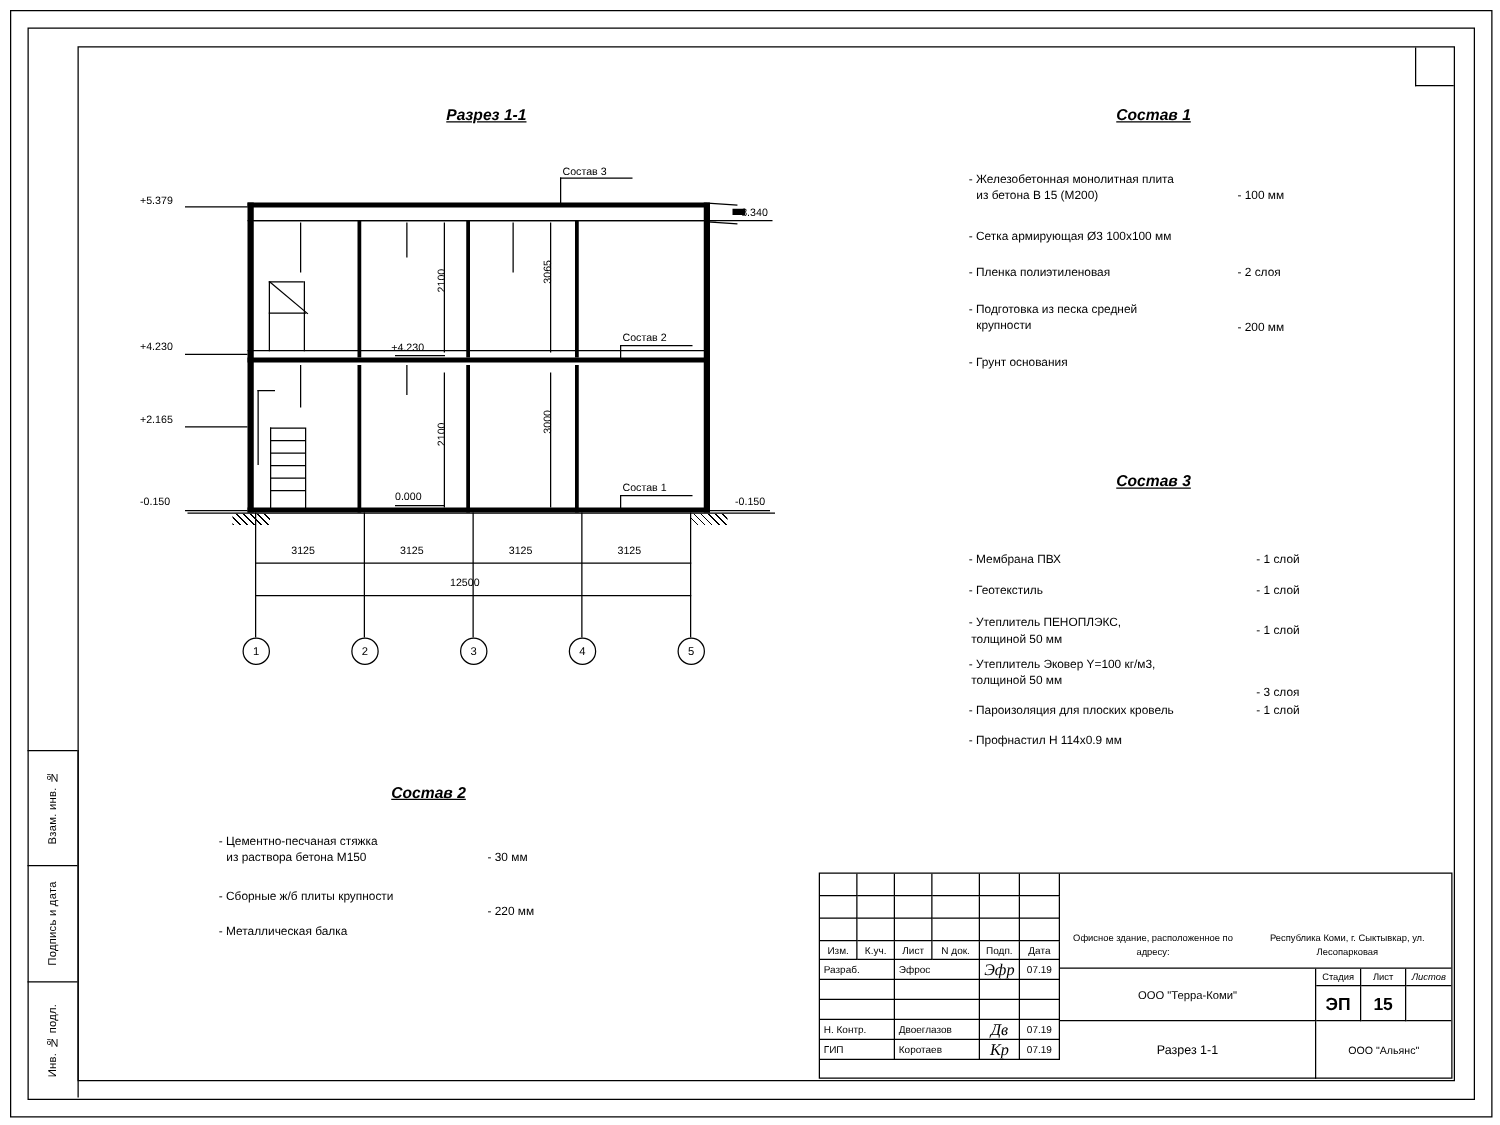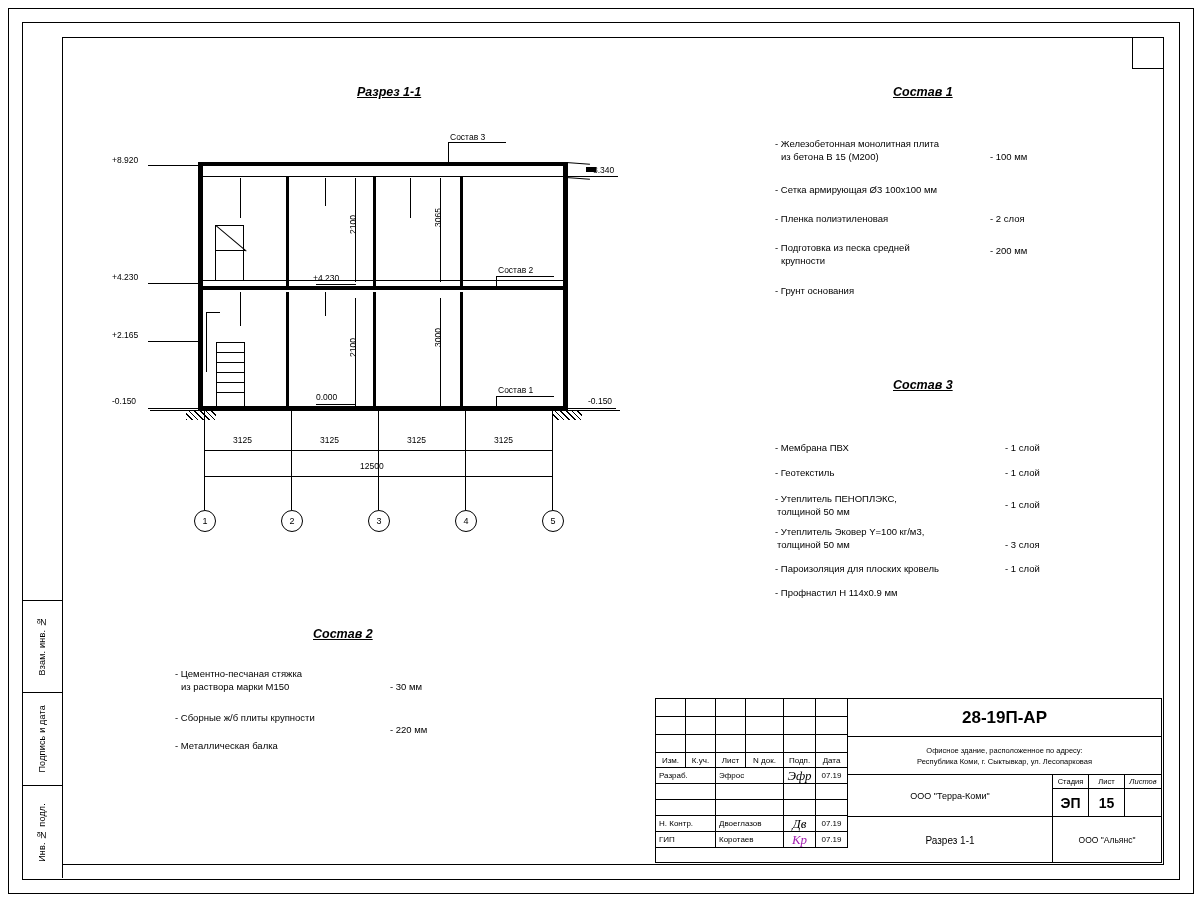--- a/index.html
+++ b/index.html
@@ -28,21 +28,21 @@
   .lbl{position:absolute;font-size:8.5px;white-space:nowrap;}
   .circ{position:absolute;width:20px;height:20px;border:1px solid #000;border-radius:50%;display:flex;align-items:center;justify-content:center;font-size:9px;}
   .hatch{position:absolute;background:repeating-linear-gradient(45deg,#000 0 1px,transparent 1px 4px);}
   .wall{position:absolute;background:#000;}
   
   #tb{position:absolute;left:655px;top:698px;width:507px;height:165px;border:1px solid #000;box-sizing:border-box;font-size:8px;}
   #tb .c{position:absolute;box-sizing:border-box;border-right:1px solid #000;border-bottom:1px solid #000;display:flex;align-items:center;justify-content:center;text-align:center;padding:0 1px;overflow:hidden;}
   #tb .nb{border-right:none;}
   #tb .nbb{border-bottom:none;}
   .sig{font-family:"Liberation Serif",serif;font-style:italic;font-size:13px;}
-  .sigblue{color:#a21caf;}
+  .sigblue{color:#000000;}
 </style>
 </head>
 <body>
 
 <div id="sheet">
 
   <div class="frame-outer"></div>
   <div class="frame-inner"></div>
 
   <div class="vcol">
@@ -80,21 +80,21 @@
   <div class="spec" style="left:775px;top:183px;">
     <div>- Сетка армирующая Ø3 100х100 мм</div>
   </div>
   <div class="spec" style="left:775px;top:212px;">
     <div>- Пленка полиэтиленовая</div>
     <span class="val" style="top:0">-  2 слоя</span>
   </div>
   <div class="spec" style="left:775px;top:241px;">
     <div>- Подготовка из песка средней</div>
     <div style="padding-left:6px">крупности</div>
-    <span class="val" style="top:3px">- 200 мм</span>
+    <span class="val" style="top:15px">- 200 мм</span>
   </div>
   <div class="spec" style="left:775px;top:284px;">
     <div>- Грунт основания</div>
   </div>
 
   <div class="spec" style="left:775px;top:441px;">
     <div>- Мембрана ПВХ</div>
     <span class="val2" style="top:0">- 1 слой</span>
   </div>
   <div class="spec" style="left:775px;top:466px;">
@@ -102,33 +102,33 @@
     <span class="val2" style="top:0">- 1 слой</span>
   </div>
   <div class="spec" style="left:775px;top:492px;">
     <div>- Утеплитель ПЕНОПЛЭКС,</div>
     <div style="padding-left:2px">толщиной 50 мм</div>
     <span class="val2" style="top:6px">- 1 слой</span>
   </div>
   <div class="spec" style="left:775px;top:525px;">
     <div>- Утеплитель Эковер Y=100 кг/м3,</div>
     <div style="padding-left:2px">толщиной 50 мм</div>
-    <span class="val2" style="top:13px">- 3 слоя</span>
+    <span class="val2" style="top:23px">- 3 слоя</span>
   </div>
   <div class="spec" style="left:775px;top:562px;">
     <div>- Пароизоляция для плоских кровель</div>
     <span class="val2" style="top:0">- 1 слой</span>
   </div>
   <div class="spec" style="left:775px;top:586px;">
     <div>- Профнастил Н 114х0.9 мм</div>
   </div>
 
   <div class="spec" style="left:175px;top:667px;">
     <div>- Цементно-песчаная стяжка</div>
-    <div style="padding-left:6px">из раствора марки М150</div>
+    <div style="padding-left:6px">из раствора бетона М150</div>
     <span class="val" style="top:13px">- 30 мм</span>
   </div>
   <div class="spec" style="left:175px;top:711px;">
     <div>- Сборные ж/б плиты крупности</div>
     <span class="val" style="top:12px">- 220 мм</span>
   </div>
   <div class="spec" style="left:175px;top:739px;">
     <div>- Металлическая балка</div>
   </div>
 
@@ -176,21 +176,21 @@
 
     <div class="ln" style="left:83px;top:56px;width:360px;height:1px;"></div>
     <div class="ln" style="left:120px;top:58px;width:1px;height:40px;"></div>
     <div class="ln" style="left:290px;top:58px;width:1px;height:40px;"></div>
     <div class="ln" style="left:205px;top:58px;width:1px;height:28px;"></div>
     <div class="ln" style="left:120px;top:172px;width:1px;height:34px;"></div>
     <div class="ln" style="left:205px;top:172px;width:1px;height:24px;"></div>
 
     <div class="ln" style="left:79px;top:80px;width:3px;height:1px;"></div>
 
-    <div class="lv" style="left:-8px;top:35px;">+8.920</div>
+    <div class="lv" style="left:-8px;top:35px;">+5.379</div>
     <div class="ln" style="left:28px;top:45px;width:50px;height:1px;"></div>
     <div class="lv" style="left:-8px;top:152px;">+4.230</div>
     <div class="ln" style="left:28px;top:163px;width:50px;height:1px;"></div>
     <div class="lv" style="left:-8px;top:210px;">+2.165</div>
     <div class="ln" style="left:28px;top:221px;width:50px;height:1px;"></div>
     <div class="lv" style="left:-8px;top:276px;">-0.150</div>
     <div class="ln" style="left:28px;top:288px;width:50px;height:1px;"></div>
 
     <div class="lv" style="left:468px;top:45px;">+8.340</div>
     <div class="ln" style="left:448px;top:56px;width:50px;height:1px;"></div>
@@ -293,23 +293,22 @@
     <div class="c" style="left:0;top:117px;width:60px;height:16px;justify-content:flex-start;padding-left:3px;">Н. Контр.</div>
     <div class="c" style="left:60px;top:117px;width:68px;height:16px;justify-content:flex-start;padding-left:3px;">Двоеглазов</div>
     <div class="c sig" style="left:128px;top:117px;width:32px;height:16px;">Дв</div>
     <div class="c" style="left:160px;top:117px;width:32px;height:16px;">07.19</div>
 
     <div class="c" style="left:0;top:133px;width:60px;height:16px;justify-content:flex-start;padding-left:3px;">ГИП</div>
     <div class="c" style="left:60px;top:133px;width:68px;height:16px;justify-content:flex-start;padding-left:3px;">Коротаев</div>
     <div class="c sig sigblue" style="left:128px;top:133px;width:32px;height:16px;">Кр</div>
     <div class="c" style="left:160px;top:133px;width:32px;height:16px;">07.19</div>
 
-    <div class="c nb" style="left:192px;top:0;width:313px;height:38px;font-size:17px;font-weight:bold;">28-19П-АР</div>
-
-    <div class="c nb" style="left:192px;top:38px;width:313px;height:38px;flex-direction:column;font-size:7.5px;line-height:11px;">
+
+    <div class="c nb" style="left:192px;top:38px;width:313px;height:38px;flex-direction:row;font-size:7.5px;line-height:11px;">
       <div>Офисное здание, расположенное по адресу:</div>
       <div>Республика Коми, г. Сыктывкар, ул. Лесопарковая</div>
     </div>
 
     <div class="c" style="left:192px;top:76px;width:205px;height:42px;font-size:9px;">ООО "Терра-Коми"</div>
     <div class="c" style="left:397px;top:76px;width:36px;height:14px;font-size:7.5px;">Стадия</div>
     <div class="c" style="left:433px;top:76px;width:36px;height:14px;font-size:7.5px;">Лист</div>
     <div class="c nb" style="left:469px;top:76px;width:36px;height:14px;font-size:7.5px;font-style:italic;">Листов</div>
 
     <div class="c" style="left:397px;top:90px;width:36px;height:28px;font-size:14px;font-weight:bold;">ЭП</div>

